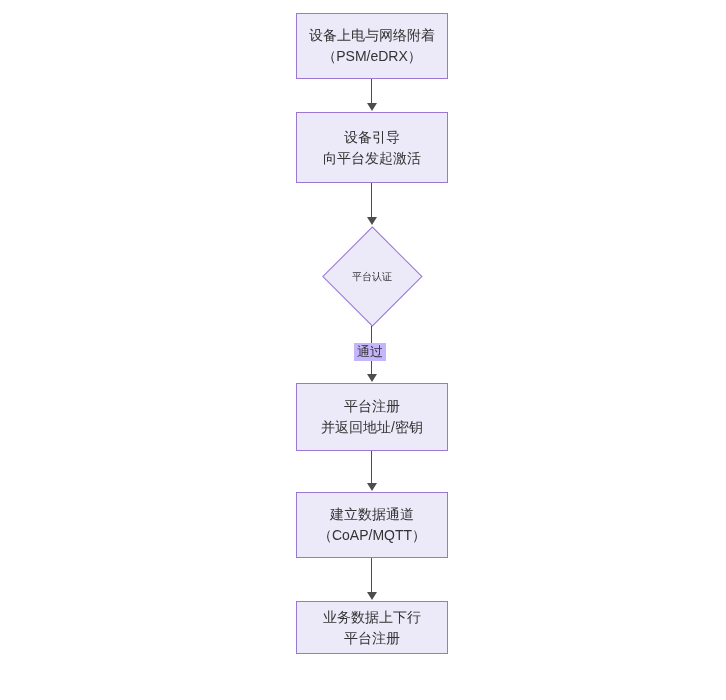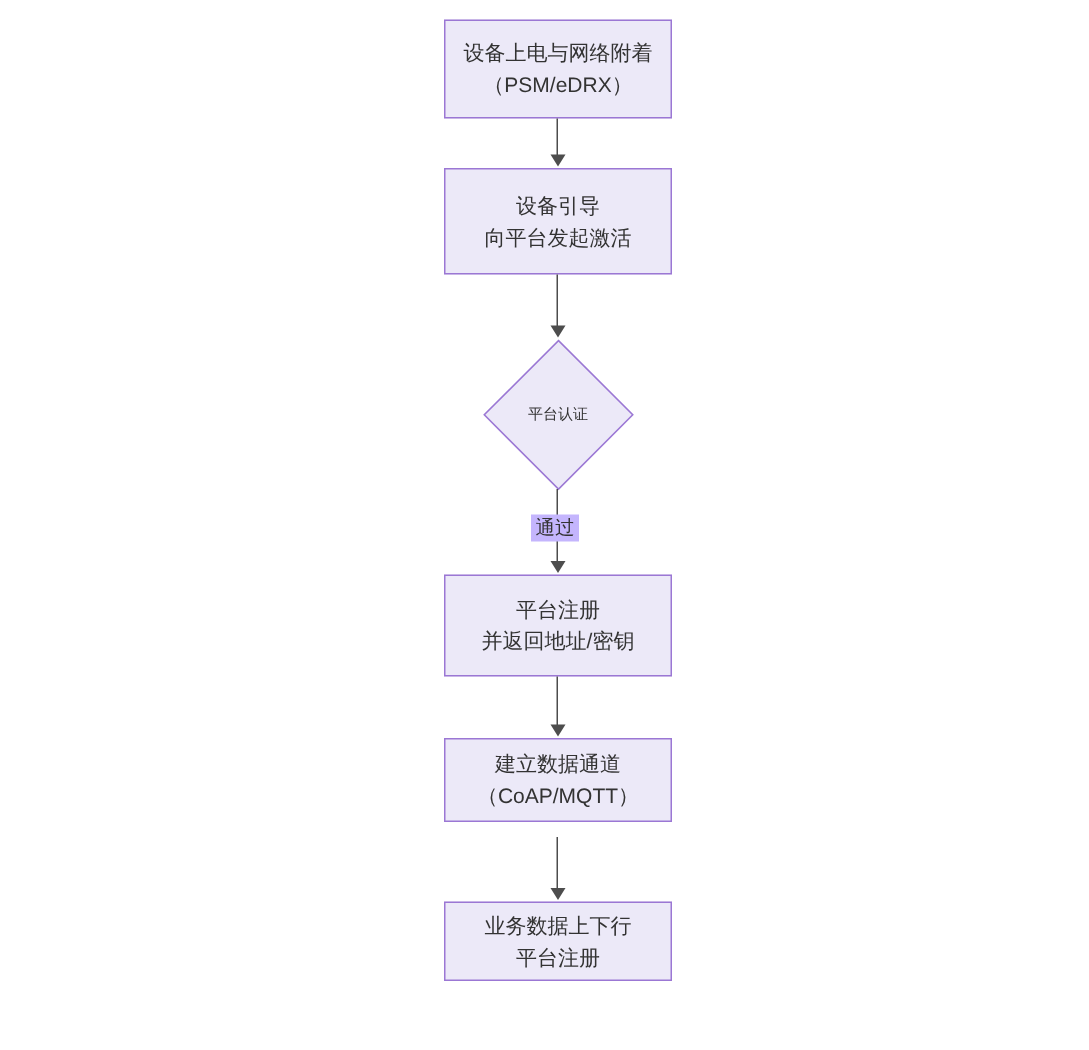--- a/index.html
+++ b/index.html
@@ -133,21 +133,21 @@
   <div class="edge-head" style="top:374px;"></div>
 
   <div class="node process" style="top:383px; height:68px;">
     <span class="node-line">平台注册</span>
     <span class="node-line">并返回地址/密钥</span>
   </div>
 
   <div class="edge-line" style="top:451px; height:33px;"></div>
   <div class="edge-head" style="top:483px;"></div>
 
-  <div class="node process" style="top:492px; height:56px;">
+  <div class="node process" style="top:492px; height:66px;">
     <span class="node-line">建立数据通道</span>
     <span class="node-line">（CoAP/MQTT）</span>
   </div>
 
   <div class="edge-line" style="top:558px; height:35px;"></div>
   <div class="edge-head" style="top:592px;"></div>
 
   <div class="node process" style="top:601px; height:53px;">
     <span class="node-line">业务数据上下行</span>
     <span class="node-line">平台注册</span>

